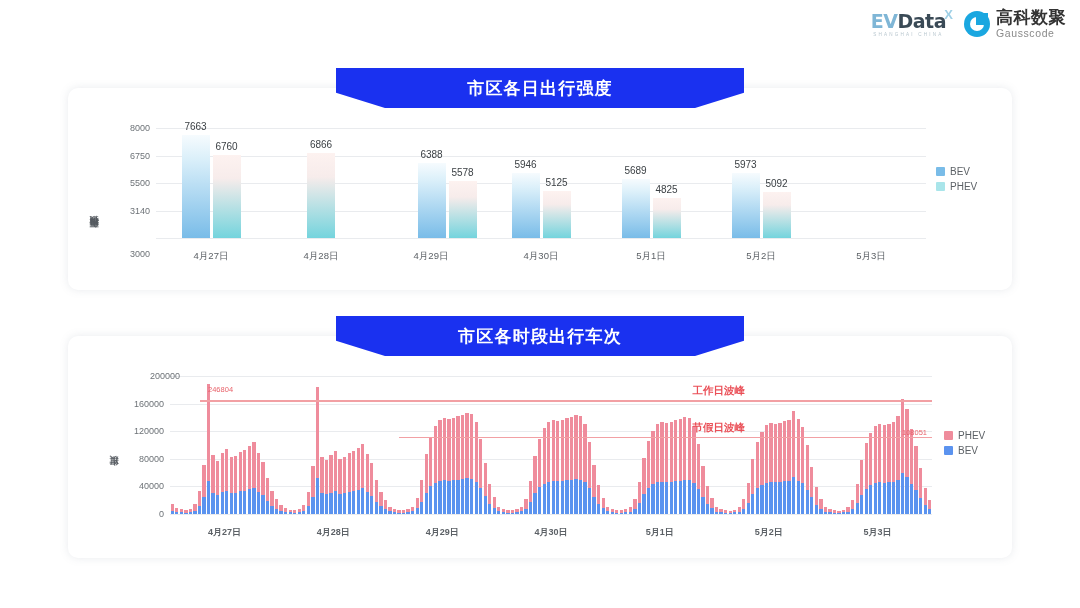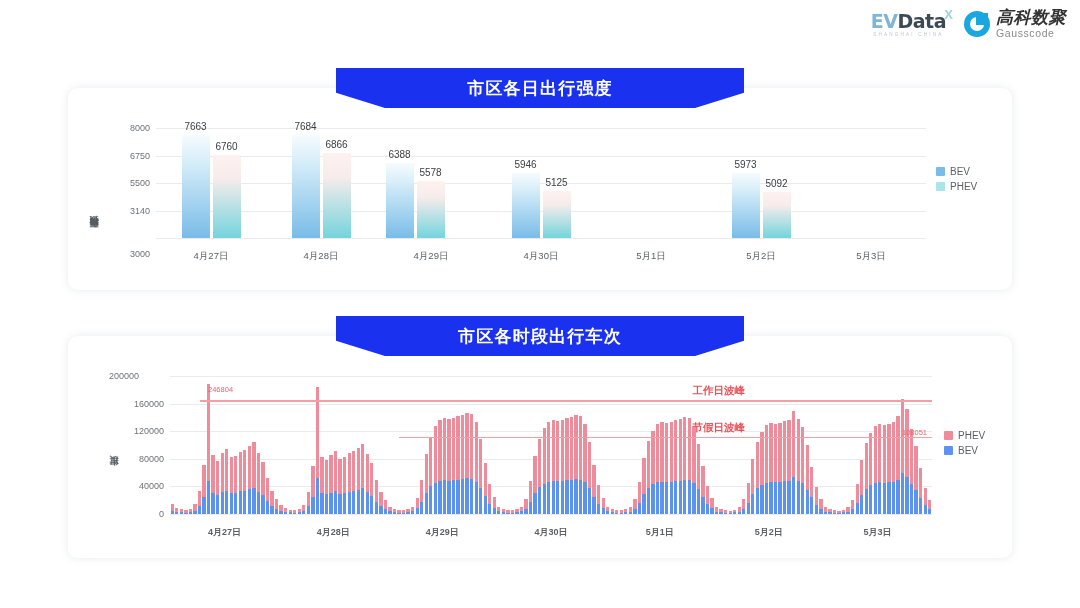--- a/index.html
+++ b/index.html
@@ -86,21 +86,20 @@
     left: 12px; top: 2px;
     width: 12px; height: 12px;
     background: #1aa7e0;
   }
   .gauss-text .cn {
     font-size: 17px;
     font-weight: bold;
     color: #333333;
     line-height: 18px;
     letter-spacing: 0.5px;
-    font-style: italic;
   }
   .gauss-text .en {
     font-size: 10.5px;
     color: #8a8a8a;
     line-height: 12px;
     letter-spacing: 0.6px;
   }
 
   
   .card {
@@ -302,41 +301,46 @@
   <div id="c1-plot">
       <div class="c1-group" style="left: 0px; width: 110px;">
         <div class="c1-bar bev" style="height: 102.586px;">
           <span class="c1-val">7663</span>
         </div>
         <div class="c1-bar phev" style="height: 82.72px;">
           <span class="c1-val">6760</span>
         </div>
       </div>
       <div class="c1-group" style="left: 110px; width: 110px;">
-        <div class="c1-bar bev" style="height: 103.048px;">
-          <span class="c1-val">7684</span>
-        </div>
         <div class="c1-bar phev" style="height: 85.052px;">
           <span class="c1-val">6866</span>
         </div>
       </div>
-      <div class="c1-group" style="left: 204px; width: 110px;">
+      <div class="c1-group" style="left: 236px; width: 110px;">
         <div class="c1-bar bev" style="height: 74.536px;">
           <span class="c1-val">6388</span>
         </div>
         <div class="c1-bar phev" style="height: 56.716px;">
           <span class="c1-val">5578</span>
         </div>
       </div>
       <div class="c1-group" style="left: 330px; width: 110px;">
         <div class="c1-bar bev" style="height: 64.812px;">
           <span class="c1-val">5946</span>
         </div>
         <div class="c1-bar phev" style="height: 46.75px;">
           <span class="c1-val">5125</span>
+        </div>
+      </div>
+      <div class="c1-group" style="left: 440px; width: 110px;">
+        <div class="c1-bar bev" style="height: 59.158px;">
+          <span class="c1-val">5689</span>
+        </div>
+        <div class="c1-bar phev" style="height: 40.15px;">
+          <span class="c1-val">4825</span>
         </div>
       </div>
       <div class="c1-group" style="left: 550px; width: 110px;">
         <div class="c1-bar bev" style="height: 65.406px;">
           <span class="c1-val">5973</span>
         </div>
         <div class="c1-bar phev" style="height: 46.024px;">
           <span class="c1-val">5092</span>
         </div>
       </div>
@@ -374,21 +378,21 @@
       <div class="gridline" style="left: 62px; width: 762px; top: 63.2px;"></div>
       <div class="gridline" style="left: 62px; width: 762px; top: 35.6px;"></div>
       <div class="gridline" style="left: 62px; width: 762px; top: 8px;"></div>
     </div>
   <div id="c2-yticks">
       <div class="ytick" style="top: 146px; right: 804px;">0</div>
       <div class="ytick" style="top: 118.4px; right: 804px;">40000</div>
       <div class="ytick" style="top: 90.8px; right: 804px;">80000</div>
       <div class="ytick" style="top: 63.2px; right: 804px;">120000</div>
       <div class="ytick" style="top: 35.6px; right: 804px;">160000</div>
-      <div class="ytick" style="top: 8px; right: 829px;">200000</div>
+      <div class="ytick" style="top: 8px; right: 788px;">200000</div>
     </div>
   <div id="c2-plot">
       <div class="c2-bar" style="left: 0.635px; width: 3.26571px; height: 9.66px;">
         <div class="c2-seg-phev" style="height: 6.21px;"></div>
         <div class="c2-seg-bev" style="height: 3.45px;"></div>
       </div>
       <div class="c2-bar" style="left: 5.17071px; width: 3.26571px; height: 6.348px;">
         <div class="c2-seg-phev" style="height: 4.14px;"></div>
         <div class="c2-seg-bev" style="height: 2.208px;"></div>
       </div>

